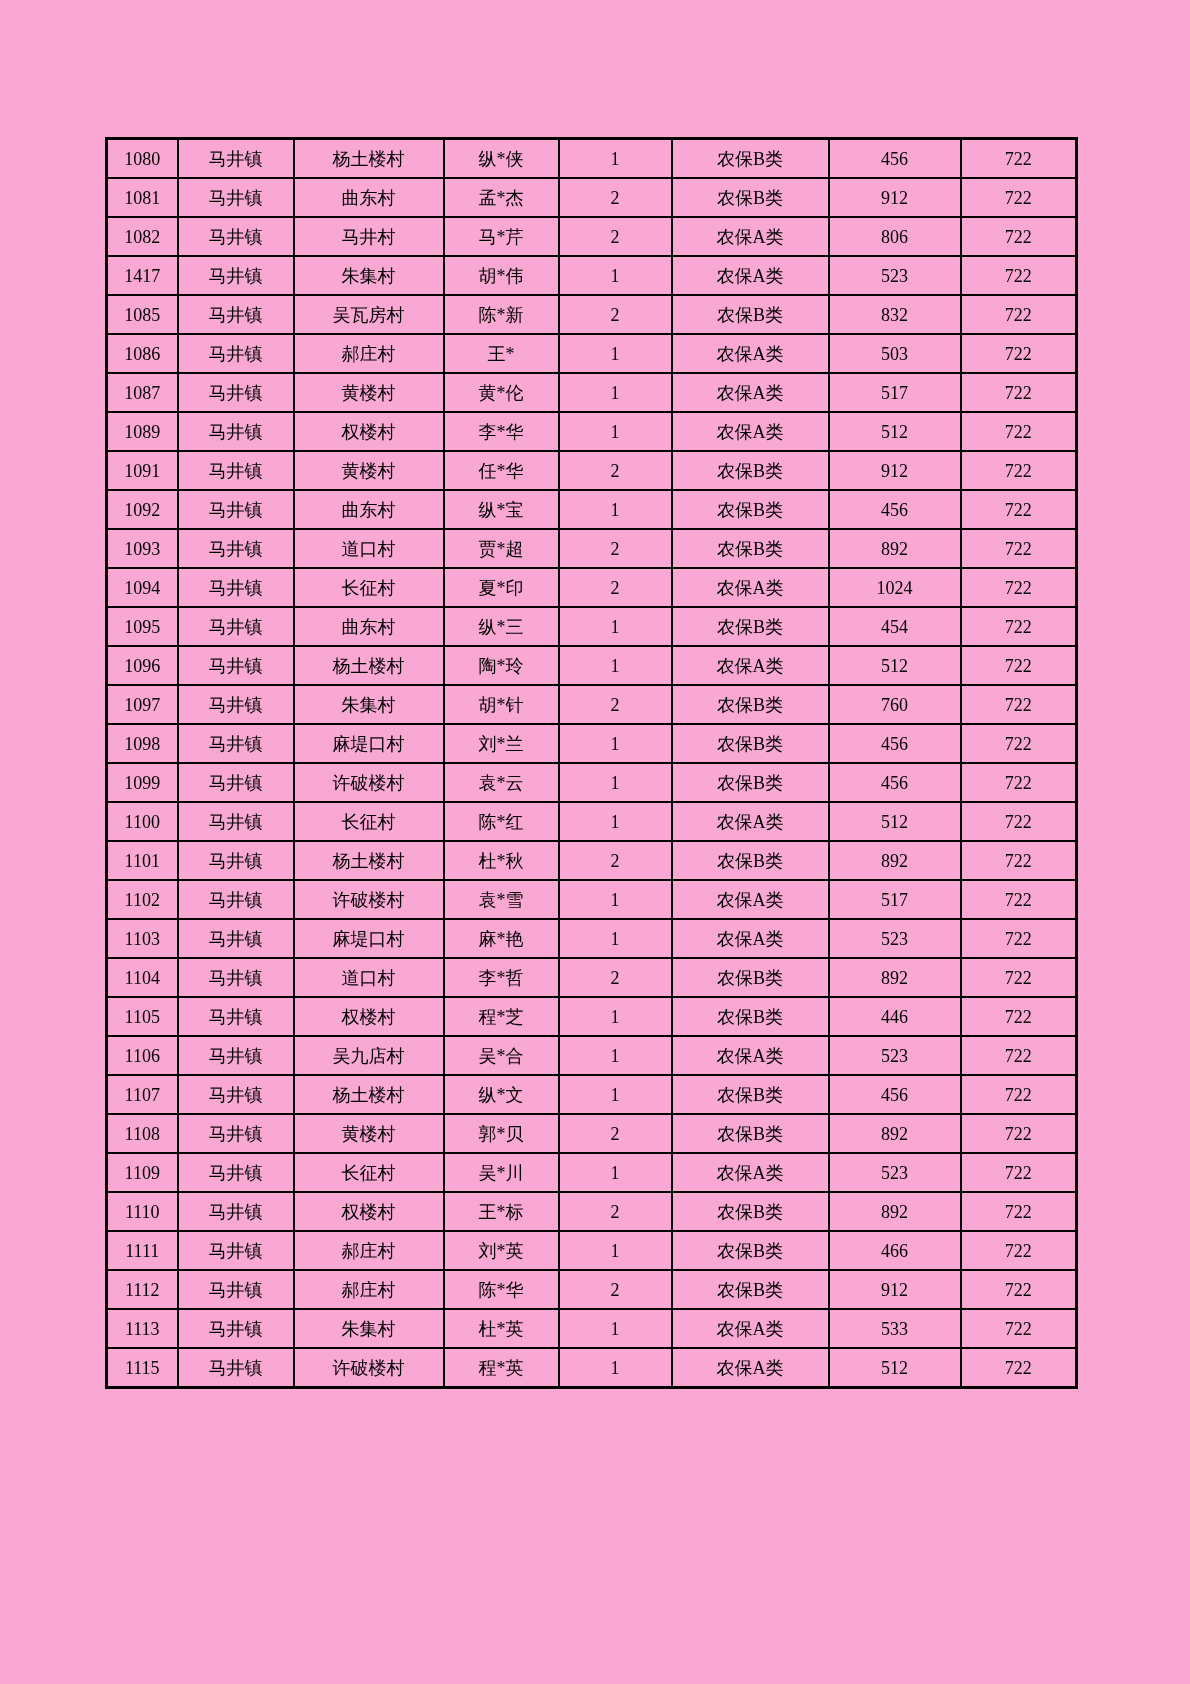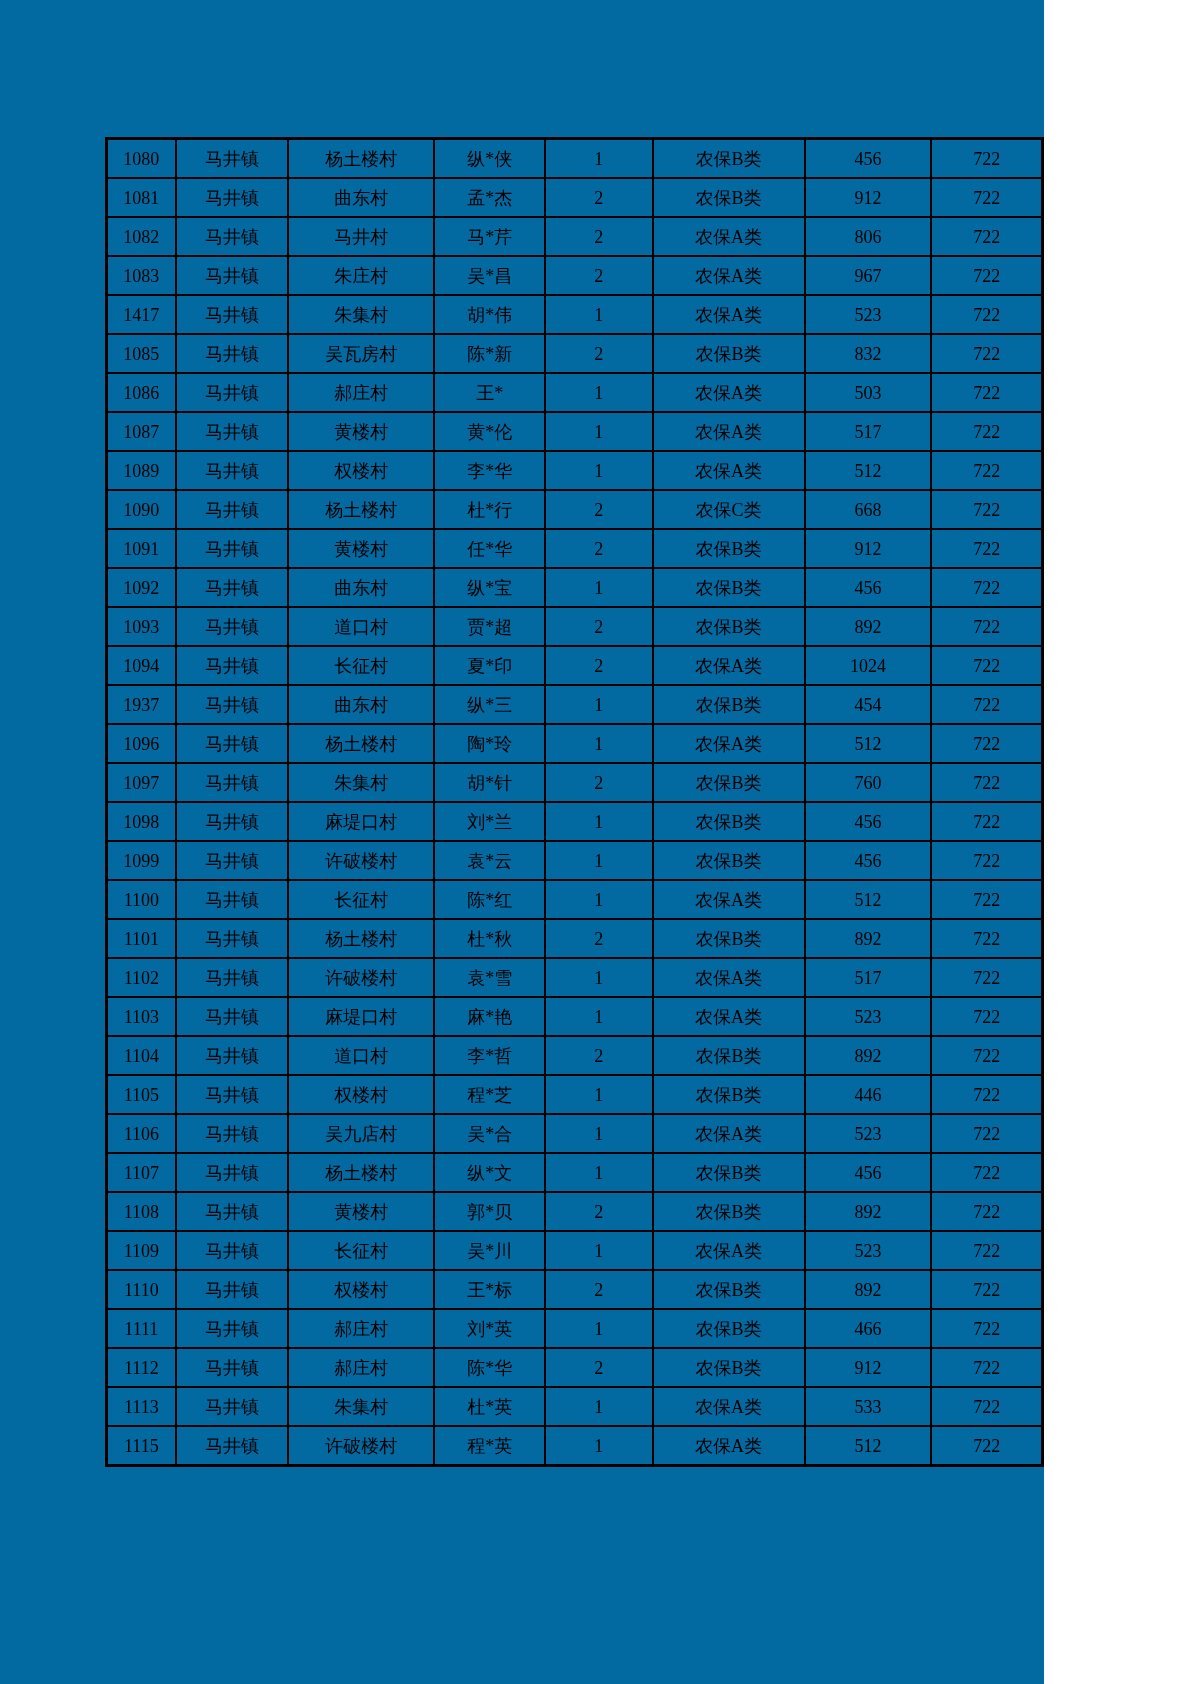--- a/index.html
+++ b/index.html
@@ -10,23 +10,23 @@
   body {
     width: 1190px;
     height: 1684px;
     position: relative;
     font-family: "Liberation Serif", "DejaVu Serif", serif;
     color: #000000;
   }
   .page {
     position: absolute;
     left: 0; top: 0;
-    width: 1044px;
+    width: 1190px;
     height: 1684px;
-    background: #0369a1;
+    background: #f9a8d4;
   }
   table.roster {
     position: absolute;
     left: 105px;
     top: 137px;
     border-collapse: collapse;
     table-layout: fixed;
     border: 3px solid #000000;
   }
   table.roster td {
@@ -89,30 +89,20 @@
           <td>1082</td>
           <td>马井镇</td>
           <td>马井村</td>
           <td>马*芹</td>
           <td>2</td>
           <td>农保A类</td>
           <td>806</td>
           <td>722</td>
         </tr>
         <tr>
-          <td>1083</td>
-          <td>马井镇</td>
-          <td>朱庄村</td>
-          <td>吴*昌</td>
-          <td>2</td>
-          <td>农保A类</td>
-          <td>967</td>
-          <td>722</td>
-        </tr>
-        <tr>
           <td>1417</td>
           <td>马井镇</td>
           <td>朱集村</td>
           <td>胡*伟</td>
           <td>1</td>
           <td>农保A类</td>
           <td>523</td>
           <td>722</td>
         </tr>
         <tr>
@@ -149,30 +139,20 @@
           <td>1089</td>
           <td>马井镇</td>
           <td>权楼村</td>
           <td>李*华</td>
           <td>1</td>
           <td>农保A类</td>
           <td>512</td>
           <td>722</td>
         </tr>
         <tr>
-          <td>1090</td>
-          <td>马井镇</td>
-          <td>杨土楼村</td>
-          <td>杜*行</td>
-          <td>2</td>
-          <td>农保C类</td>
-          <td>668</td>
-          <td>722</td>
-        </tr>
-        <tr>
           <td>1091</td>
           <td>马井镇</td>
           <td>黄楼村</td>
           <td>任*华</td>
           <td>2</td>
           <td>农保B类</td>
           <td>912</td>
           <td>722</td>
         </tr>
         <tr>
@@ -199,21 +179,21 @@
           <td>1094</td>
           <td>马井镇</td>
           <td>长征村</td>
           <td>夏*印</td>
           <td>2</td>
           <td>农保A类</td>
           <td>1024</td>
           <td>722</td>
         </tr>
         <tr>
-          <td>1937</td>
+          <td>1095</td>
           <td>马井镇</td>
           <td>曲东村</td>
           <td>纵*三</td>
           <td>1</td>
           <td>农保B类</td>
           <td>454</td>
           <td>722</td>
         </tr>
         <tr>
           <td>1096</td>

